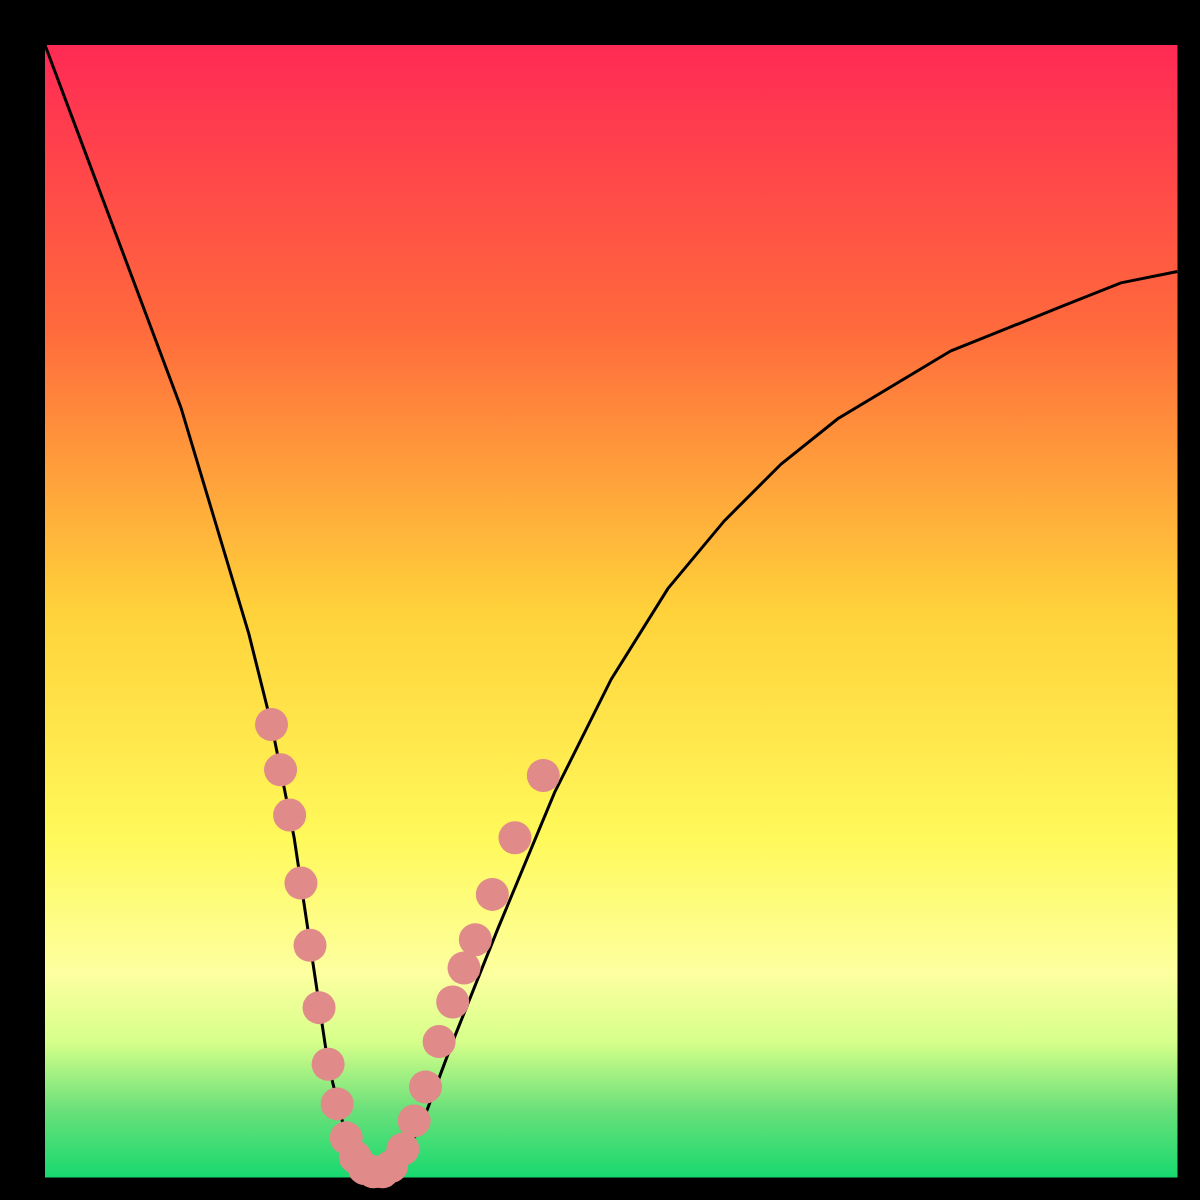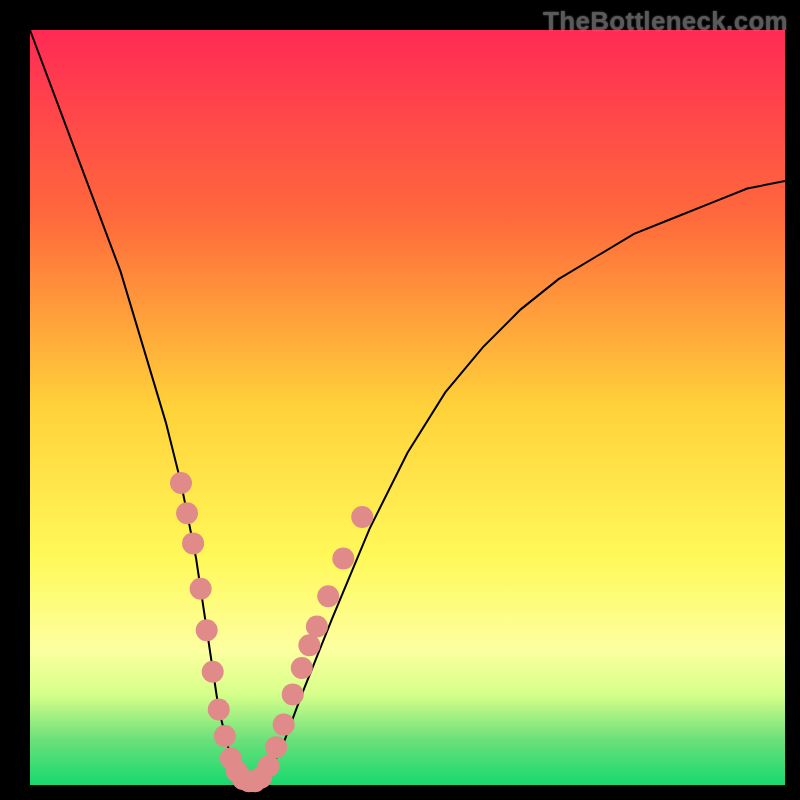--- a/index.html
+++ b/index.html
@@ -30,21 +30,20 @@
   svg {
     display: block;
     width: 800px;
     height: 800px;
   }
 </style>
 </head>
 <body>
 
 <div class="chart-wrap">
-  <div class="watermark">TheBottleneck.com</div>
   <svg id="chart-svg" viewBox="0 0 800 800">
     <defs>
       <linearGradient id="bgGrad" x1="0" y1="0" x2="0" y2="1">
           <stop offset="0%" stop-color="#ff2a55"></stop>
           <stop offset="25%" stop-color="#ff6a3c"></stop>
           <stop offset="50%" stop-color="#ffd23a"></stop>
           <stop offset="70%" stop-color="#fff95a"></stop>
           <stop offset="82%" stop-color="#fdffa0"></stop>
           <stop offset="88%" stop-color="#d6ff8a"></stop>
           <stop offset="94%" stop-color="#6be07a"></stop>

